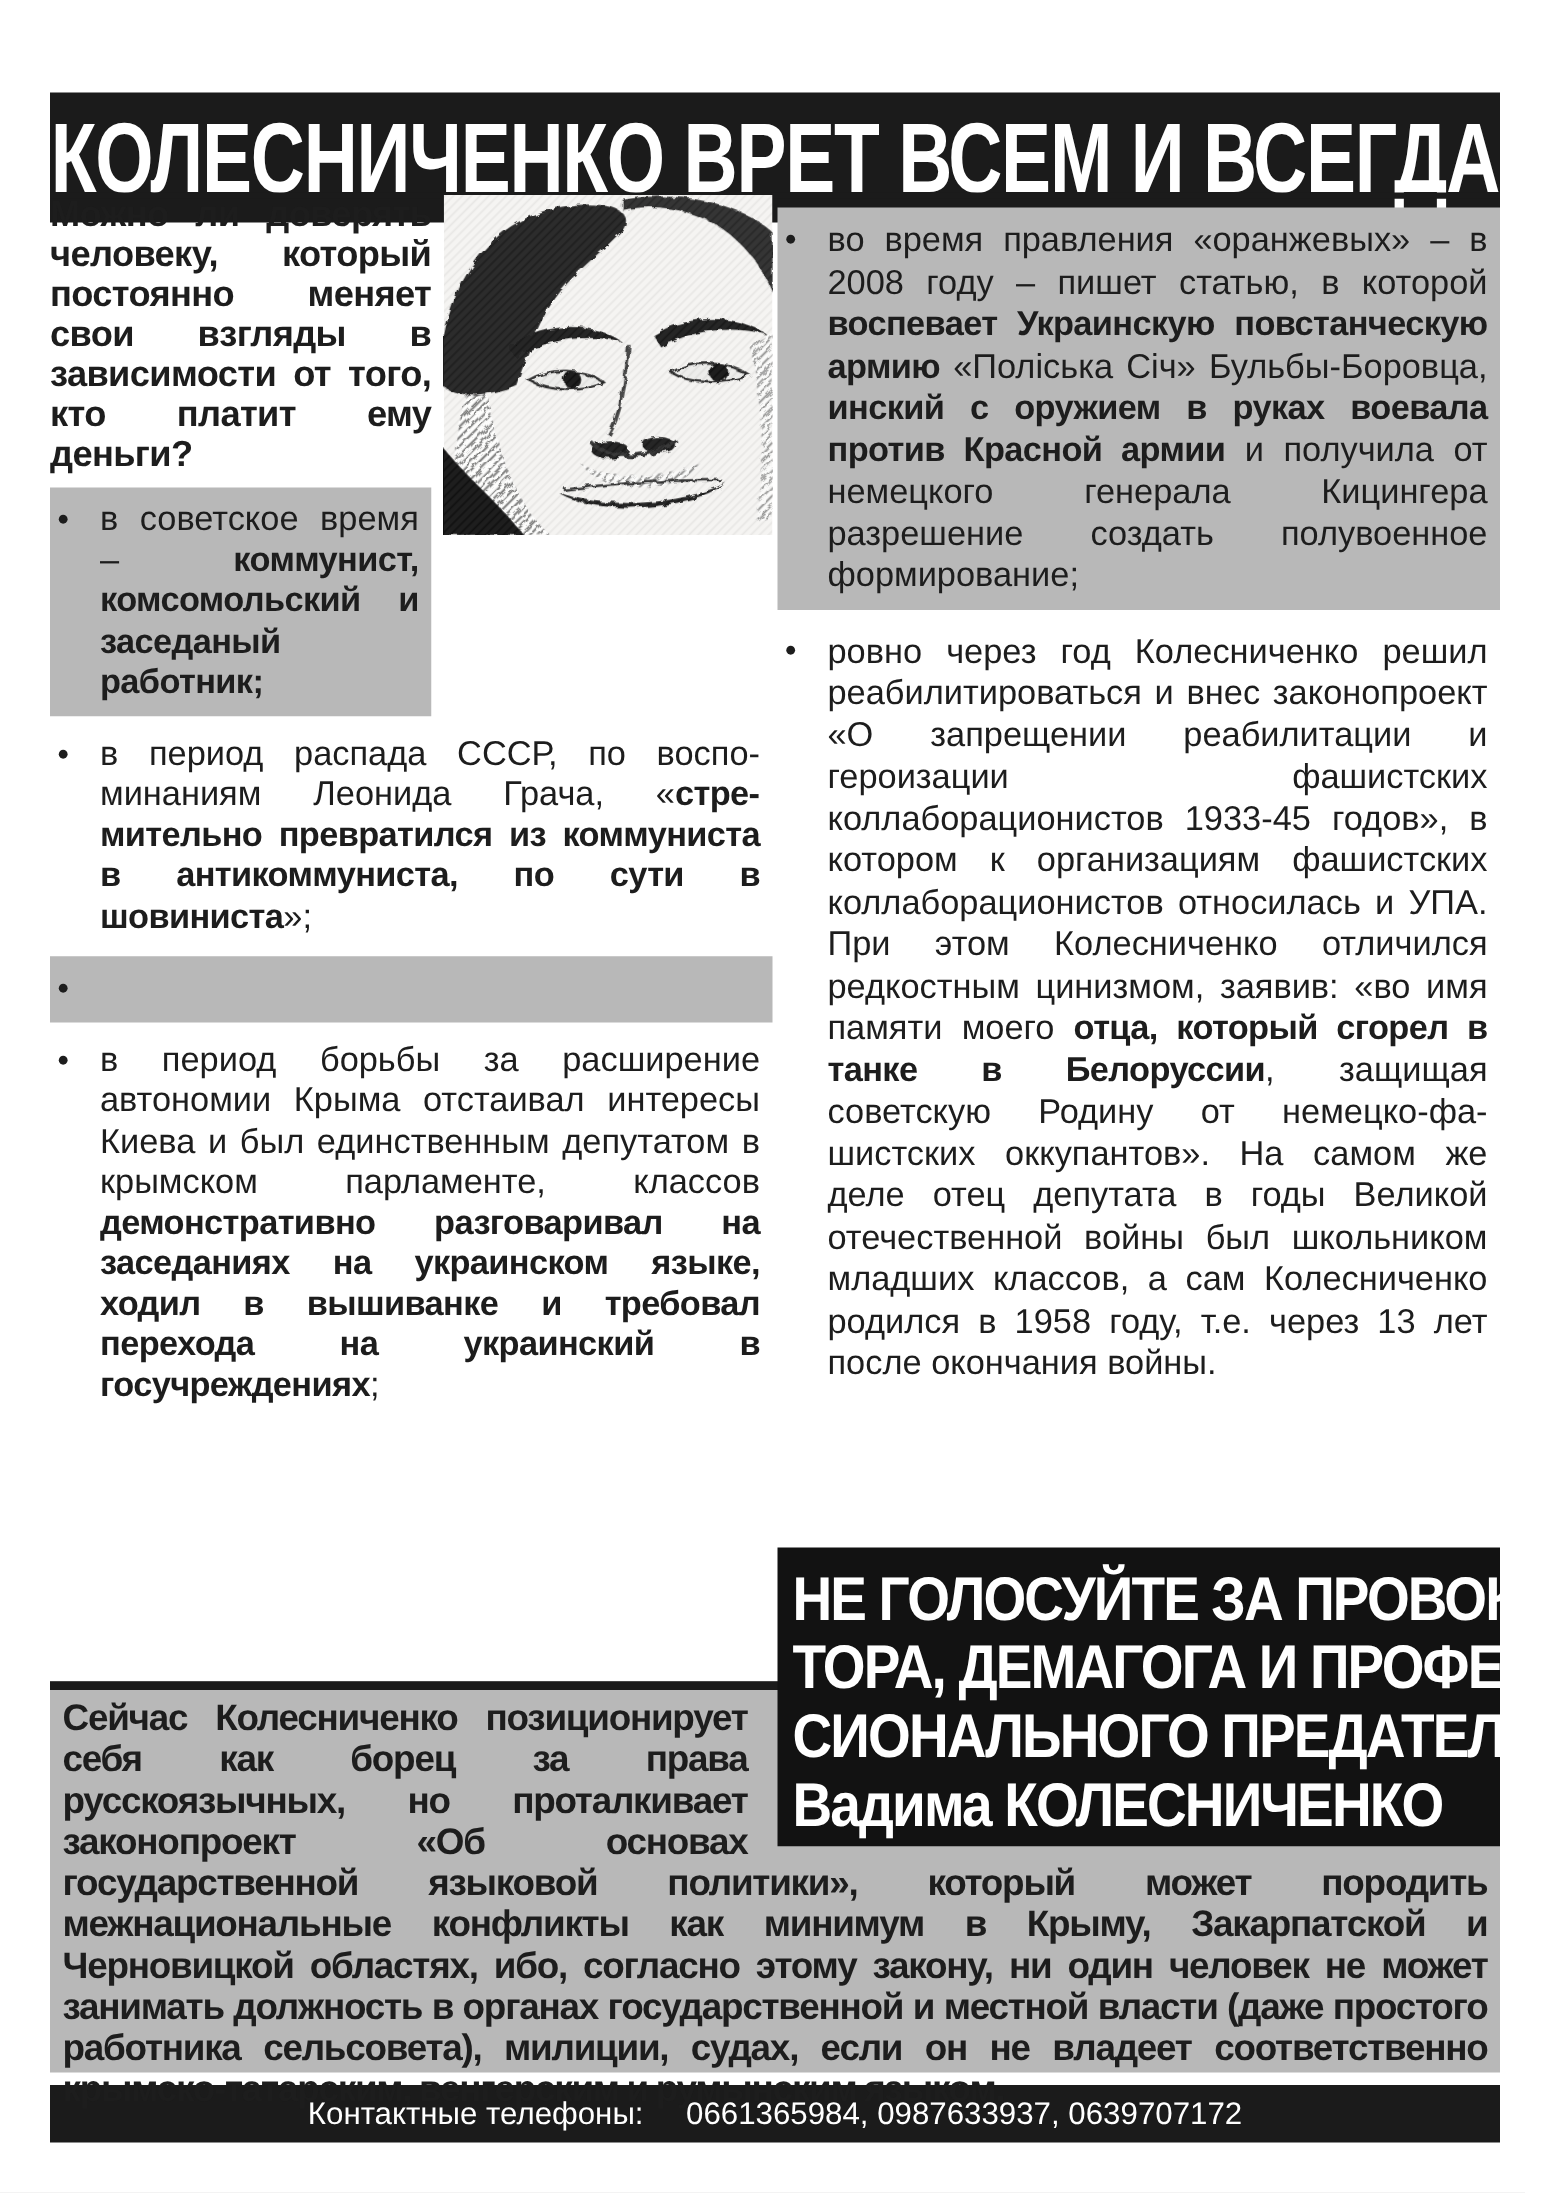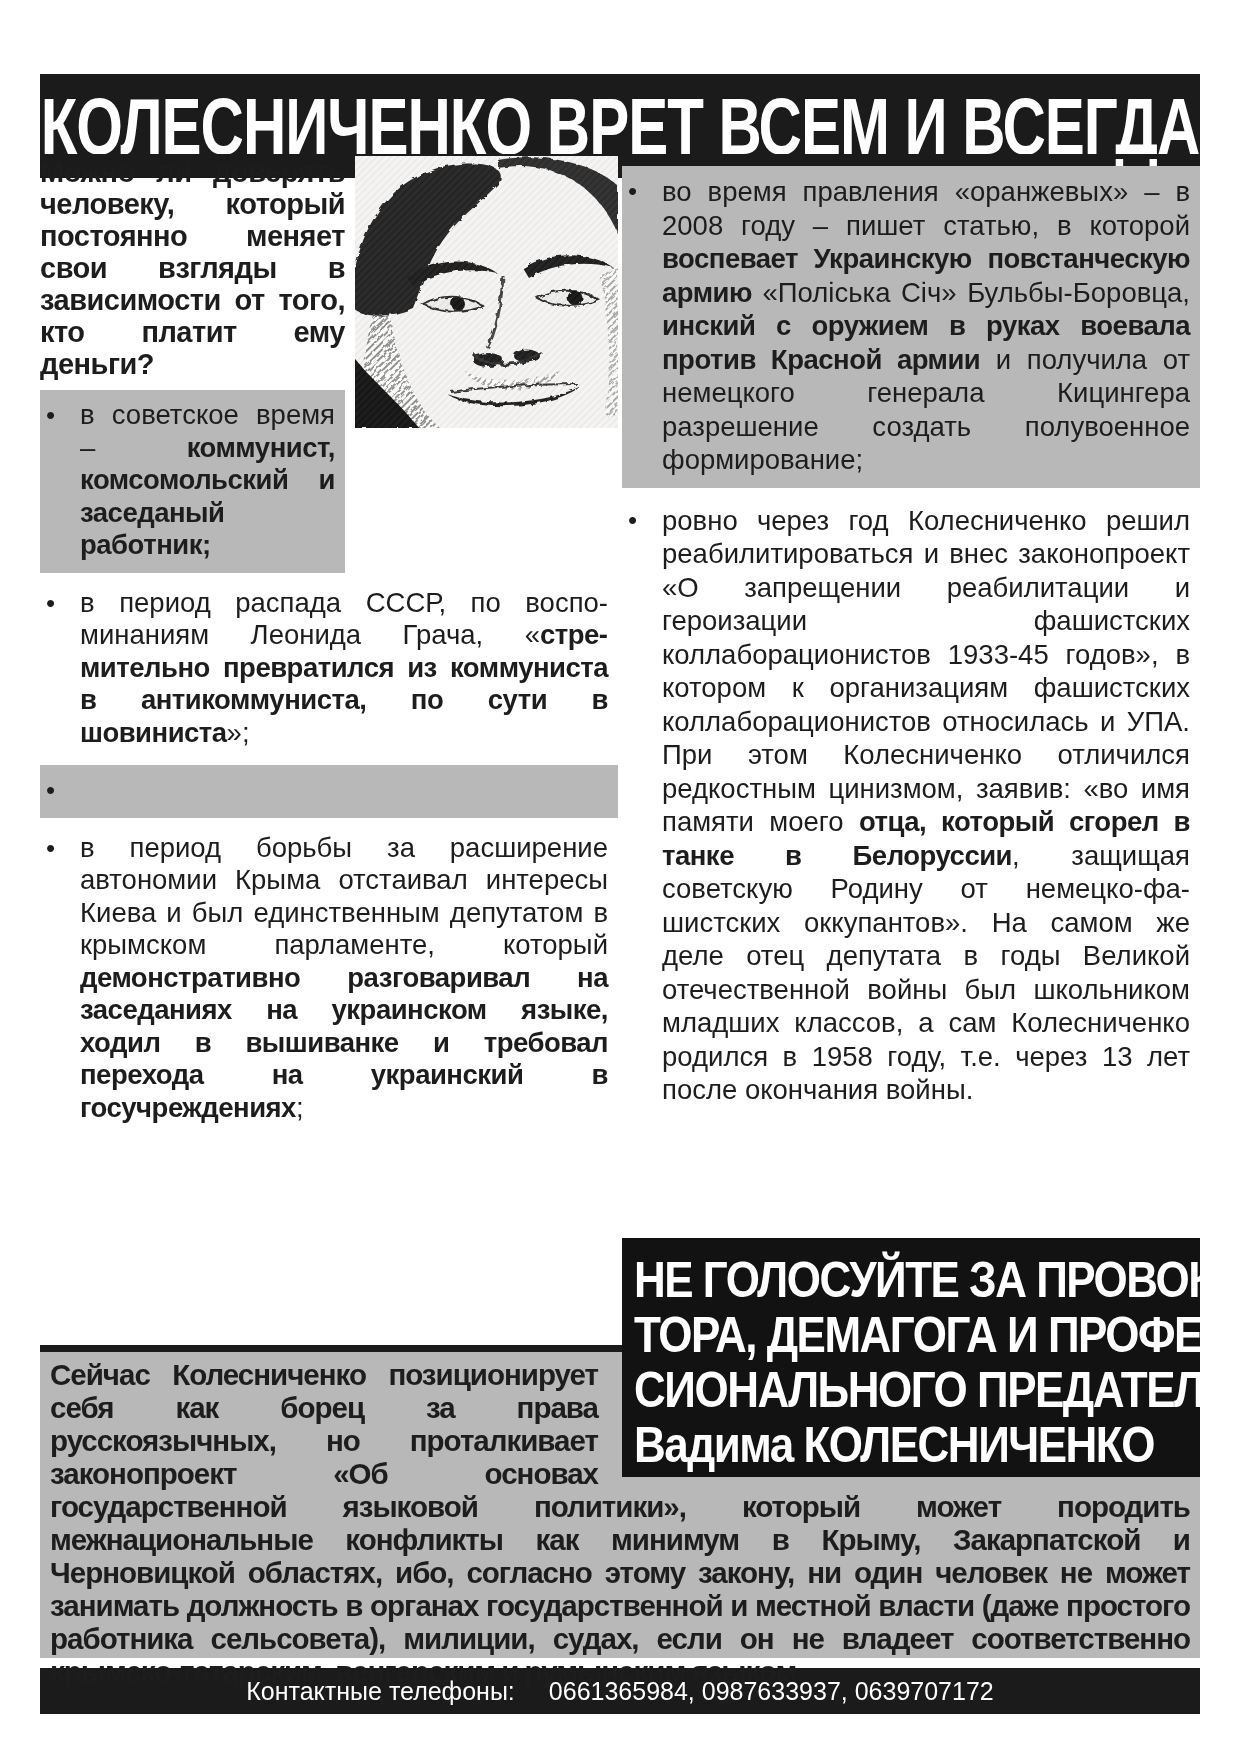--- a/index.html
+++ b/index.html
@@ -147,21 +147,21 @@
       </li>
       <li class="bullet">
         <span class="dot">•</span>
         <div class="btxt"><span>в период распада СССР, по воспо­минаниям Леонида Грача, «</span><b>стре­мительно превратился из коммуниста в антикоммуни­ста, по сути в шовиниста</b><span>»;</span></div>
       </li>
       <li class="bullet gray">
         <span class="dot">•</span>
       </li>
       <li class="bullet">
         <span class="dot">•</span>
-        <div class="btxt"><span>в период борьбы за расширение автономии Крыма отстаивал инте­ресы Киева и был единственным депутатом в крымском парламен­те, который </span><b>демонстративно разговаривал на заседа­ниях на украинском язы­ке, ходил в вышиванке и требовал перехода на укра­инский в госучреждениях</b><span>;</span></div>
+        <div class="btxt"><span>в период борьбы за расширение автономии Крыма отстаивал инте­ресы Киева и был единственным депутатом в крымском парламен­те, классов </span><b>демонстративно разговаривал на заседа­ниях на украинском язы­ке, ходил в вышиванке и требовал перехода на укра­инский в госучреждениях</b><span>;</span></div>
       </li>
     </ul>
   </div>
 
   <div class="col col-right">
     <ul class="bullets" style="margin-top:0;">
       <li class="bullet gray">
         <span class="dot">•</span>
         <div class="btxt"><span>во время правления «оранжевых» – в 2008 году – пишет статью, в которой </span><b>воспевает Украин­скую повстанческую армию</b><span> «Поліська Січ» Бульбы-Боровца, </span><b>инский с оружием в руках воевала против Красной ар­мии</b><span> и получила от немецкого ге­нерала Кицингера разрешение создать полувоенное формирова­ние;</span></div>
       </li>

